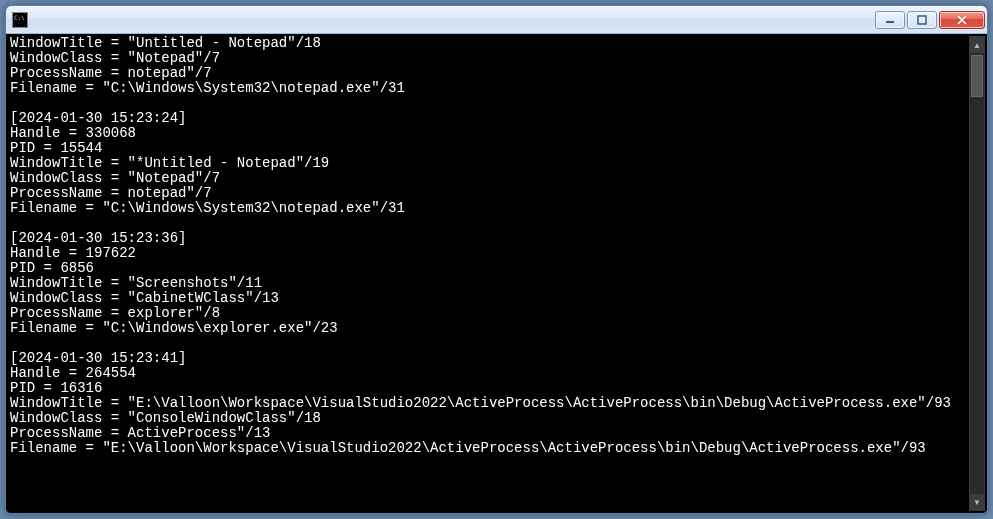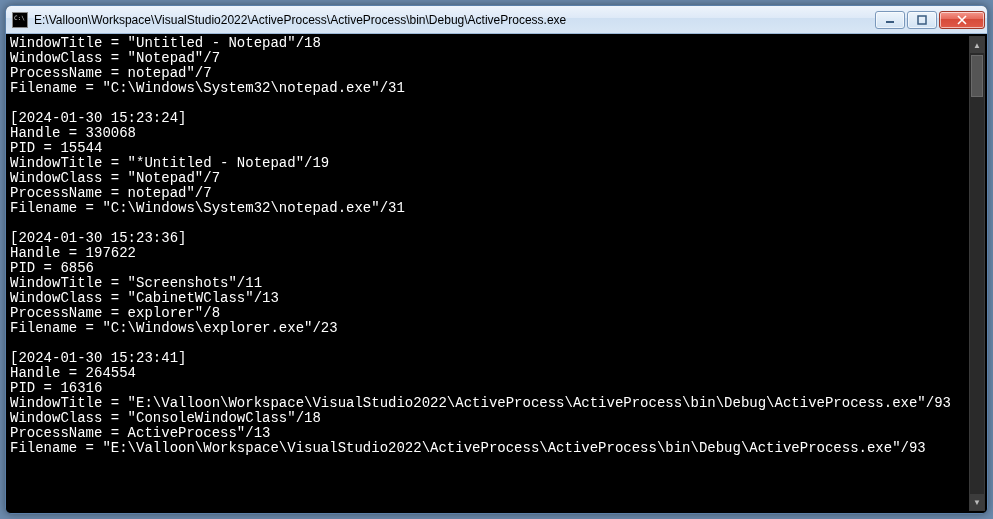--- a/index.html
+++ b/index.html
@@ -122,21 +122,20 @@
     background: #555;
     border: 1px solid #6a6a6a;
   }
 </style>
 </head>
 <body>
 
 <div class="window">
   <div class="titlebar">
     <div class="app-icon"></div>
-    <div class="title-text">E:\Valloon\Workspace\VisualStudio2022\ActiveProcess\ActiveProcess\bin\Debug\ActiveProcess.exe</div>
     <div class="win-controls">
       <div class="win-btn">
         <svg width="10" height="10" viewBox="0 0 10 10">
             <rect x="1" y="6" width="8" height="2" fill="#3a5c80"></rect>
           </svg>
       </div>
       <div class="win-btn">
         <svg width="10" height="10" viewBox="0 0 10 10">
             <rect x="1" y="1" width="8" height="8" fill="none" stroke="#3a5c80" stroke-width="1.5"></rect>
           </svg>

